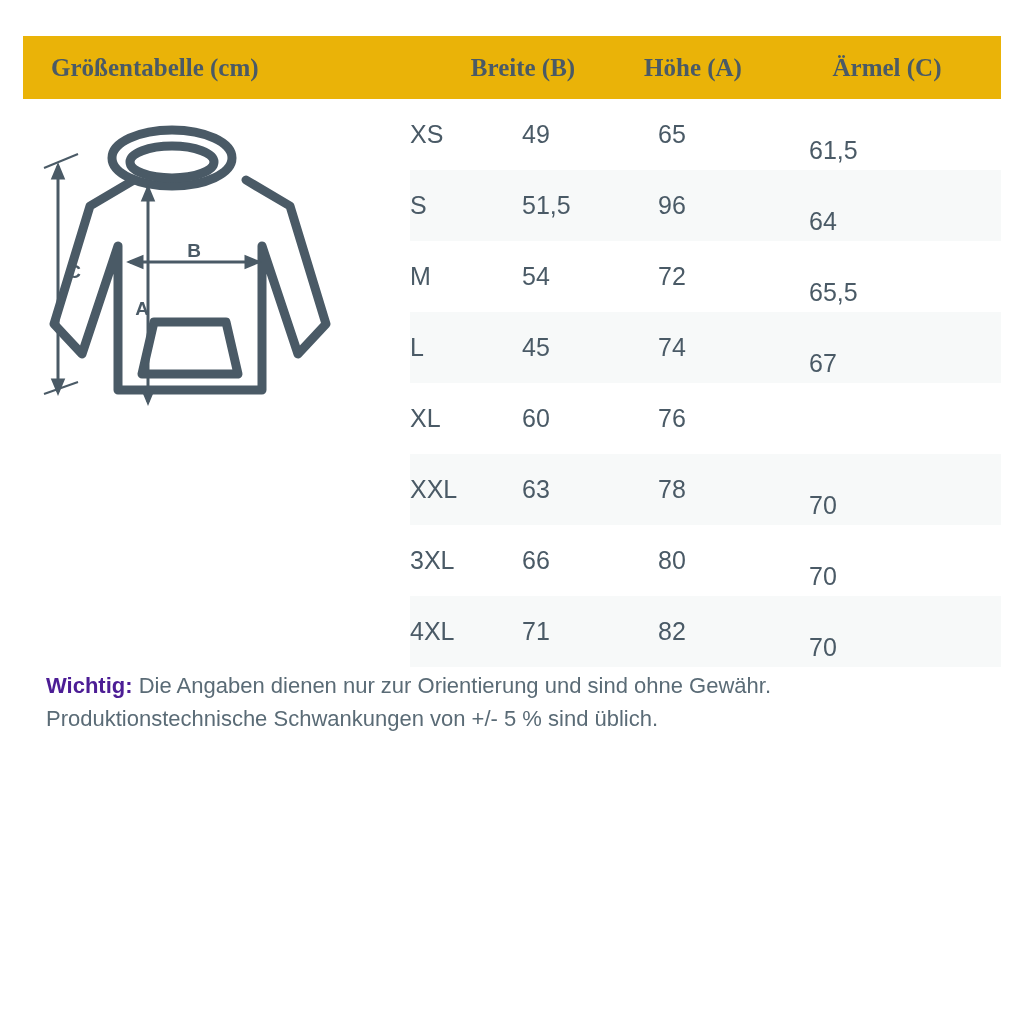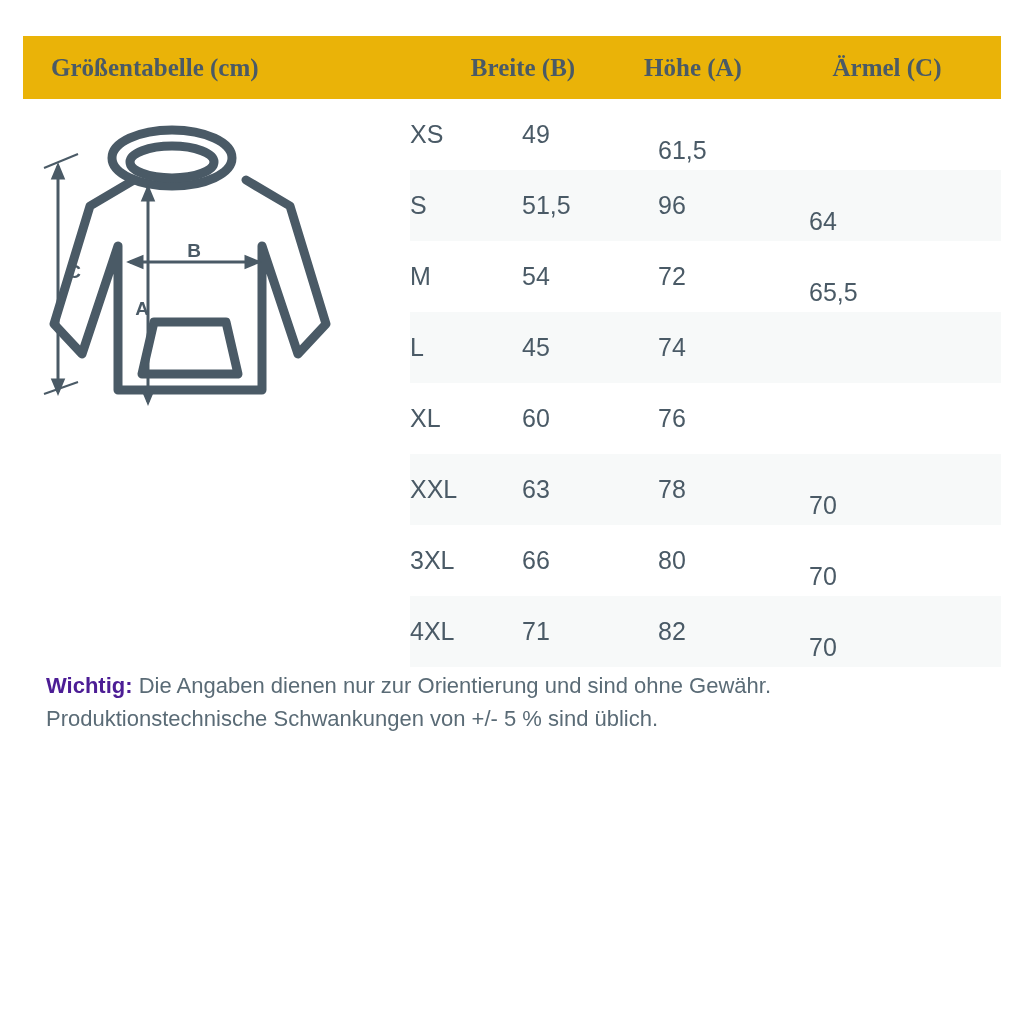--- a/index.html
+++ b/index.html
@@ -159,20 +159,21 @@
       </g>
       <text x="44" y="168" font-family="Liberation Sans, sans-serif" font-size="19" font-weight="bold" fill="#4a5a66" text-anchor="middle">C</text>
     </svg>
   </div>
 
   <div class="table">
 
     <div class="row">
       <div class="cell size">XS</div>
       <div class="cell v1">49</div>
+      <div class="cell v2">65</div>
       <div class="cell v3">61,5</div>
     </div>
 
     <div class="row alt">
       <div class="cell size">S</div>
       <div class="cell v1">51,5</div>
       <div class="cell v2">96</div>
       <div class="cell v3">64</div>
     </div>
 
@@ -180,20 +181,21 @@
       <div class="cell size">M</div>
       <div class="cell v1">54</div>
       <div class="cell v2">72</div>
       <div class="cell v3">65,5</div>
     </div>
 
     <div class="row alt">
       <div class="cell size">L</div>
       <div class="cell v1">45</div>
       <div class="cell v2">74</div>
+      <div class="cell v3">67</div>
     </div>
 
     <div class="row">
       <div class="cell size">XL</div>
       <div class="cell v1">60</div>
       <div class="cell v2">76</div>
     </div>
 
     <div class="row alt">
       <div class="cell size">XXL</div>

